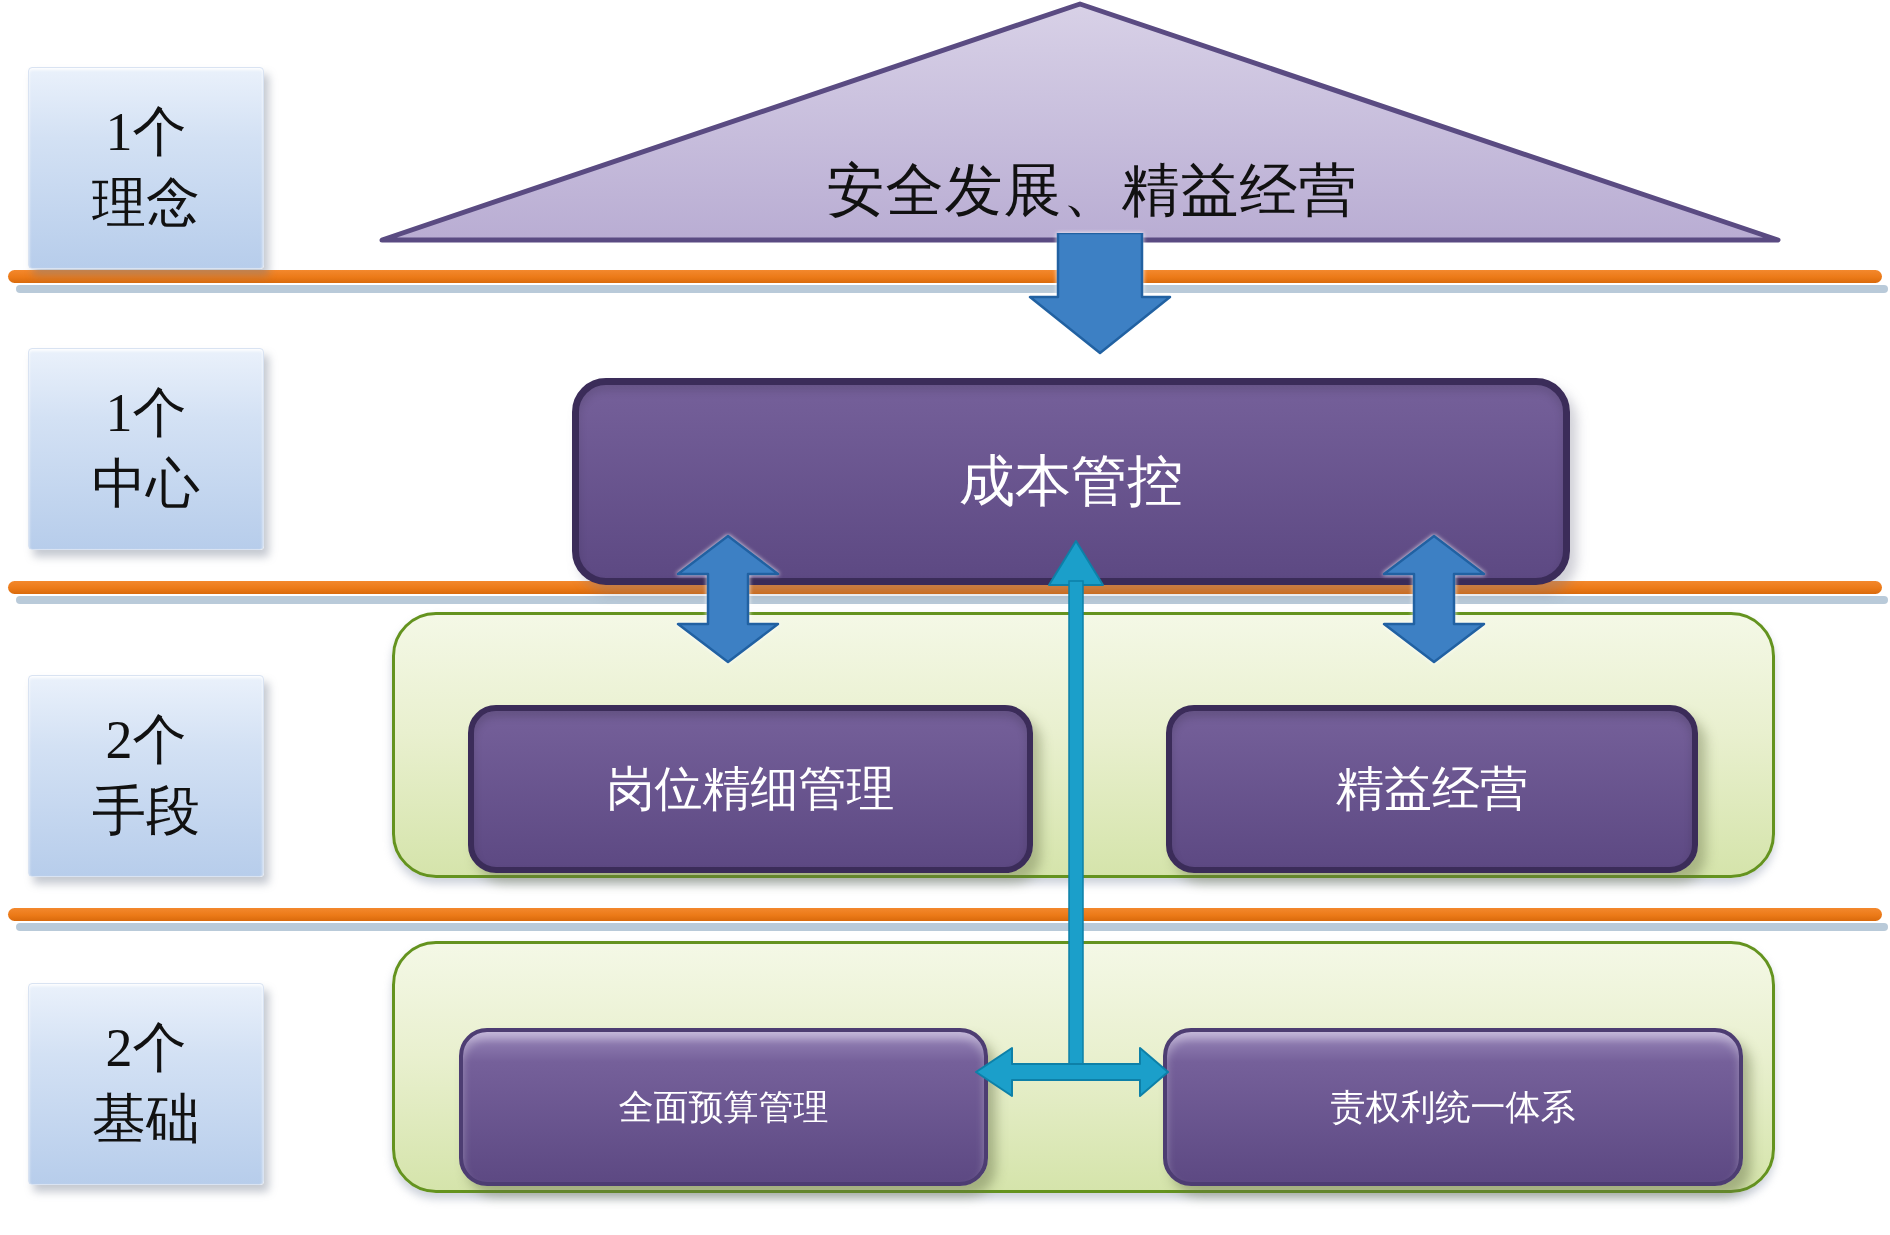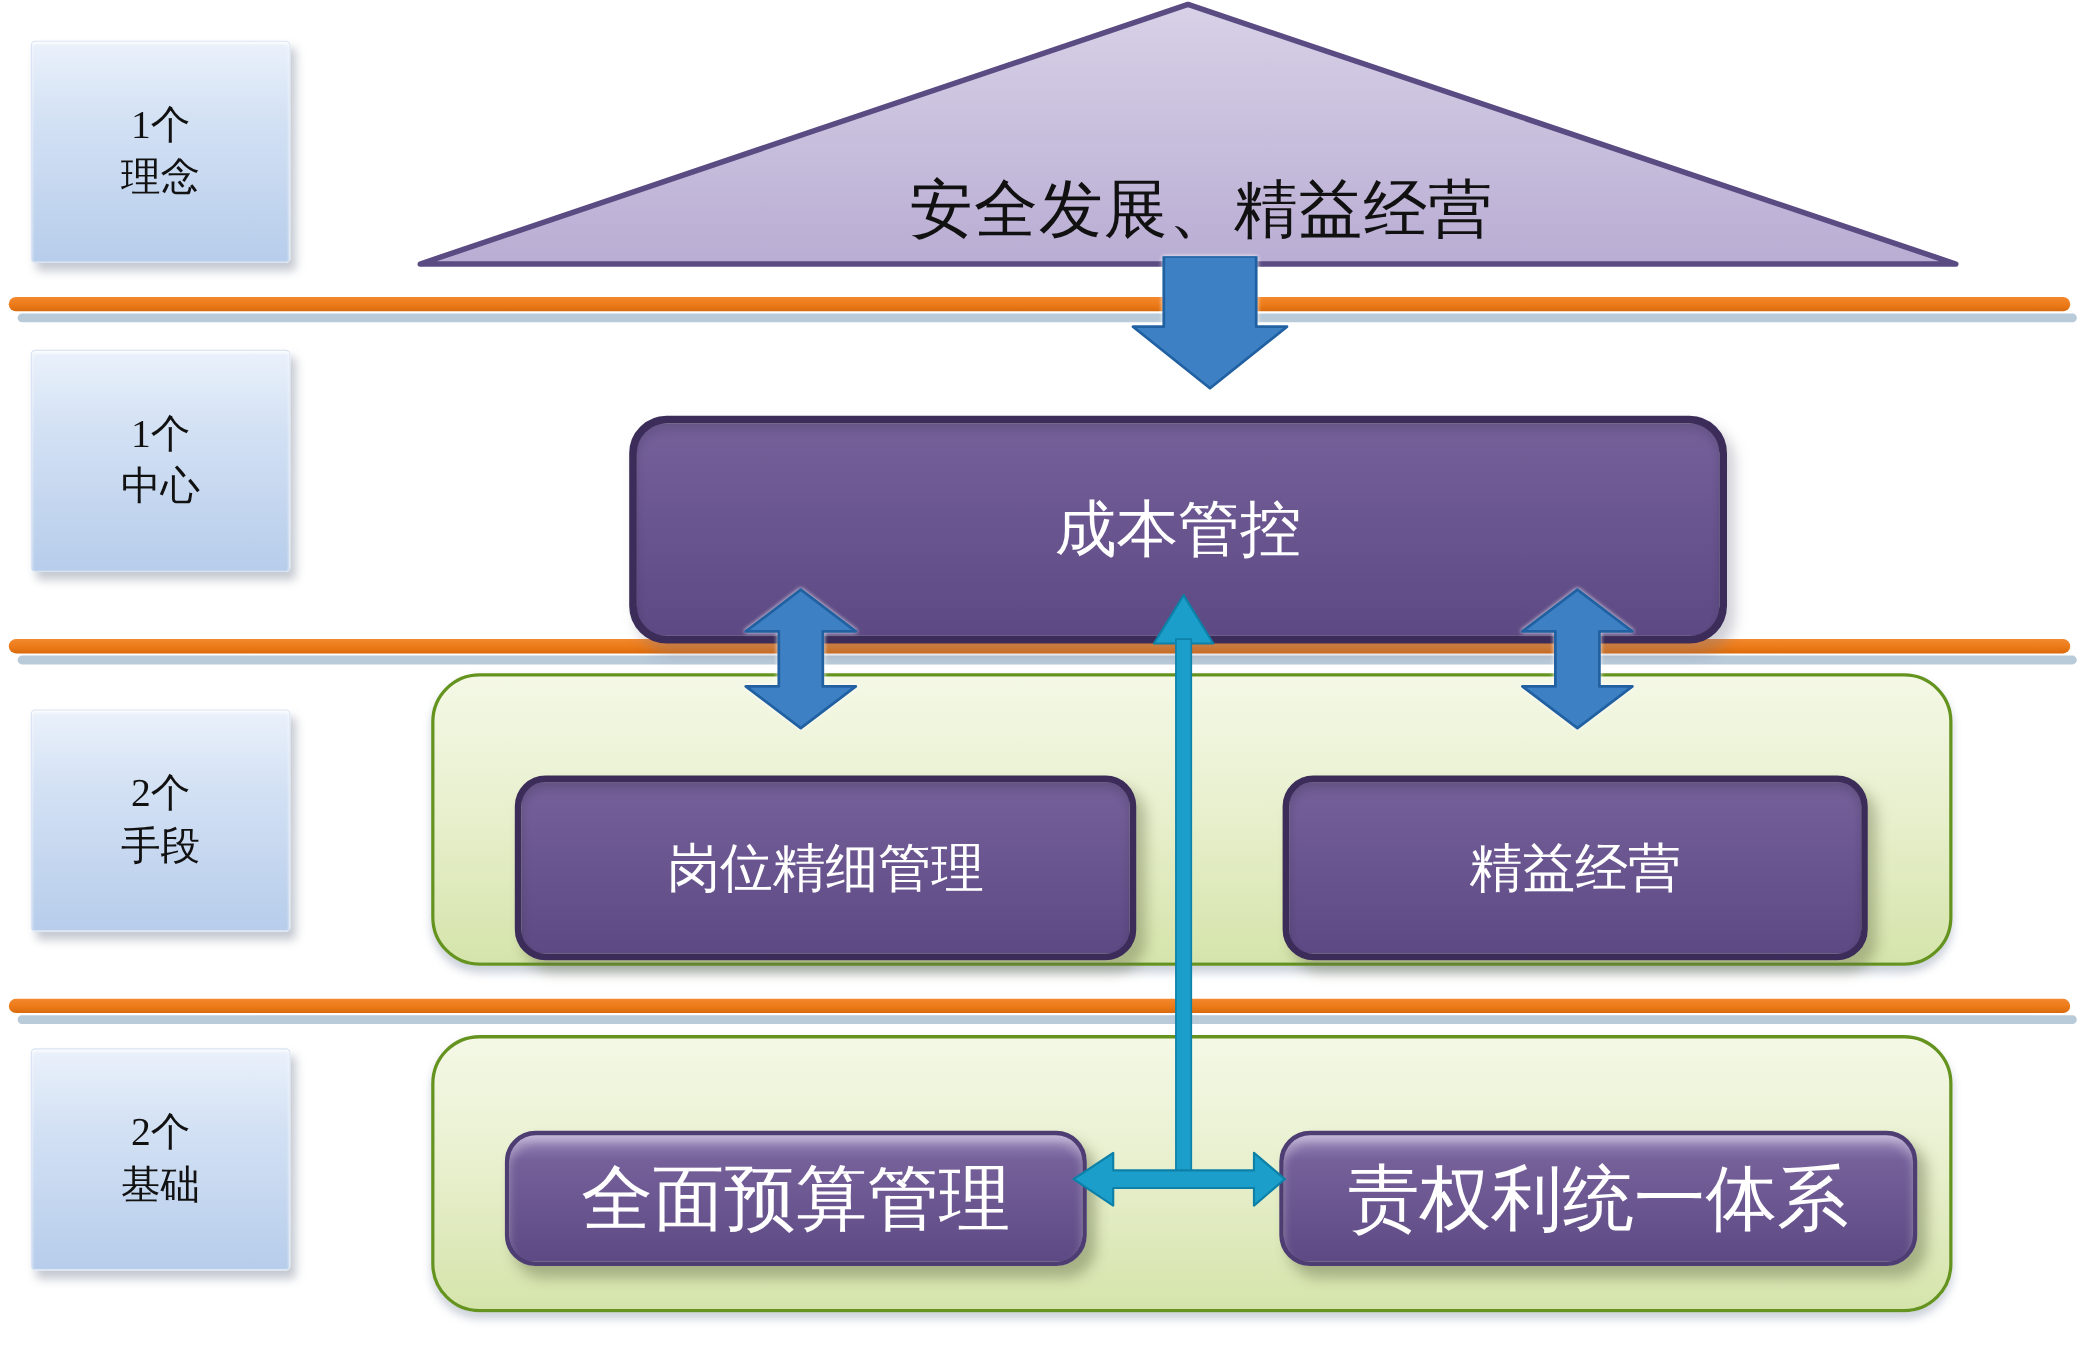--- a/index.html
+++ b/index.html
@@ -18,21 +18,21 @@
     position:relative;width:1890px;height:1235px;overflow:hidden;background:#ffffff;
     font-family:"Liberation Serif","DejaVu Serif",serif;
   }
   
   .side-label{
     position:absolute;left:28px;width:234px;height:200px;
     background:linear-gradient(180deg,var(--label-top) 0%,#d3e1f4 35%,var(--label-bottom) 100%);
     border:1px solid #d9e3f2;border-radius:4px;
     box-shadow:5px 7px 9px rgba(110,120,140,.40), inset 0 2px 3px rgba(255,255,255,.9);
     display:flex;flex-direction:column;align-items:center;justify-content:center;
-    color:var(--text-dark);font-size:36px;line-height:1.32;text-align:left;
+    color:var(--text-dark);font-size:54px;line-height:1.32;text-align:left;margin-top:30px;
   }
   
   .hline{
     position:absolute;left:8px;width:1874px;height:13px;border-radius:7px;
     background:linear-gradient(180deg,#f3882d 0%,var(--orange) 55%,#d96a0c 100%);
   }
   .hline::after{
     content:"";position:absolute;left:8px;right:-6px;top:15px;height:8px;border-radius:4px;
     background:var(--orange-shadow);opacity:.8;
   }
@@ -51,21 +51,21 @@
     color:var(--text-light);
     box-shadow:8px 10px 12px rgba(100,110,70,.40), inset 0 6px 8px rgba(0,0,0,.15);
     margin-top:45px;
   }
   .center-box{
     left:572px;top:333px;width:998px;height:207px;border-width:7px;border-radius:34px;
     font-size:56px;box-shadow:7px 9px 12px rgba(120,120,140,.35), inset 0 6px 8px rgba(0,0,0,.12);
   }
   .mid-box{top:45px;height:168px;font-size:48px;font-family:Liberation Serif, serif;}
   .bevel-box{
-    top:39px;height:123px;font-size:65px;border-width:4px;border-color:#4d3d72;
+    top:39px;height:158px;font-size:35px;border-width:4px;border-color:#4d3d72;
     background:linear-gradient(180deg,var(--bevel-top) 0%,#8a77ad 8%,var(--purple-fill-top) 20%,var(--purple-fill-bottom) 100%);
     box-shadow:8px 10px 12px rgba(100,110,70,.45), inset 0 7px 9px rgba(255,255,255,.30);
   }
   
   .green-panel{
     position:absolute;left:392px;width:1383px;box-sizing:border-box;
     background:linear-gradient(180deg,var(--green-top) 0%,#e9f0cf 45%,var(--green-bottom) 100%);
     border:3px solid var(--green-border);border-radius:44px;
     box-shadow:0 6px 8px rgba(145,155,175,.45);
   }

